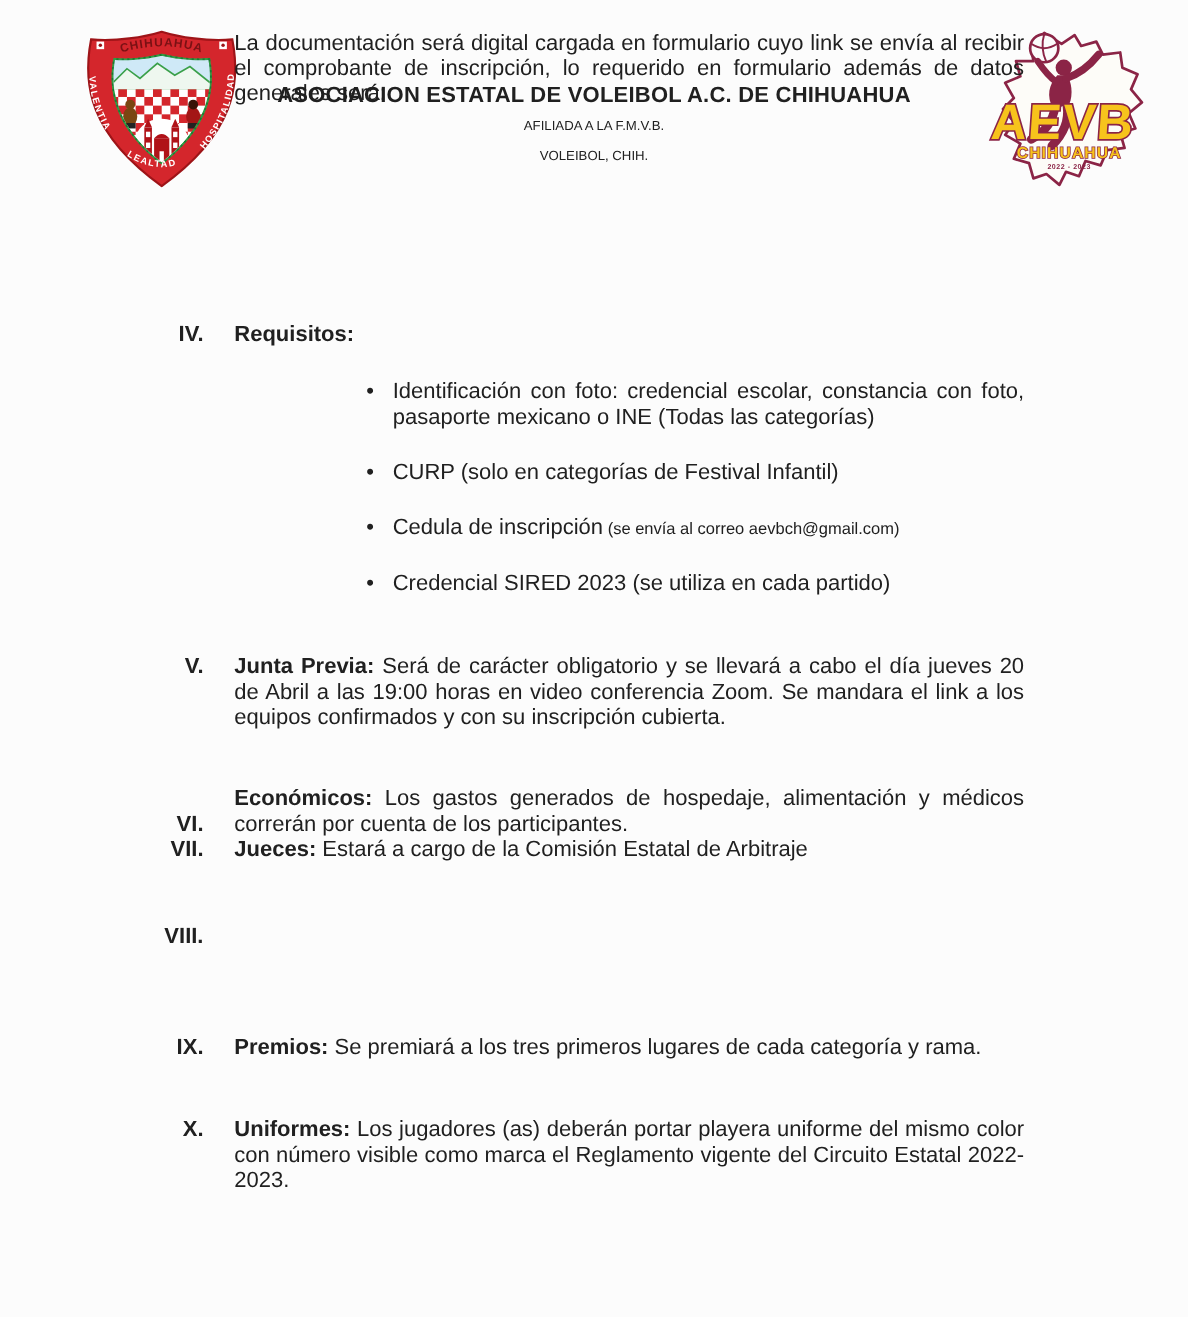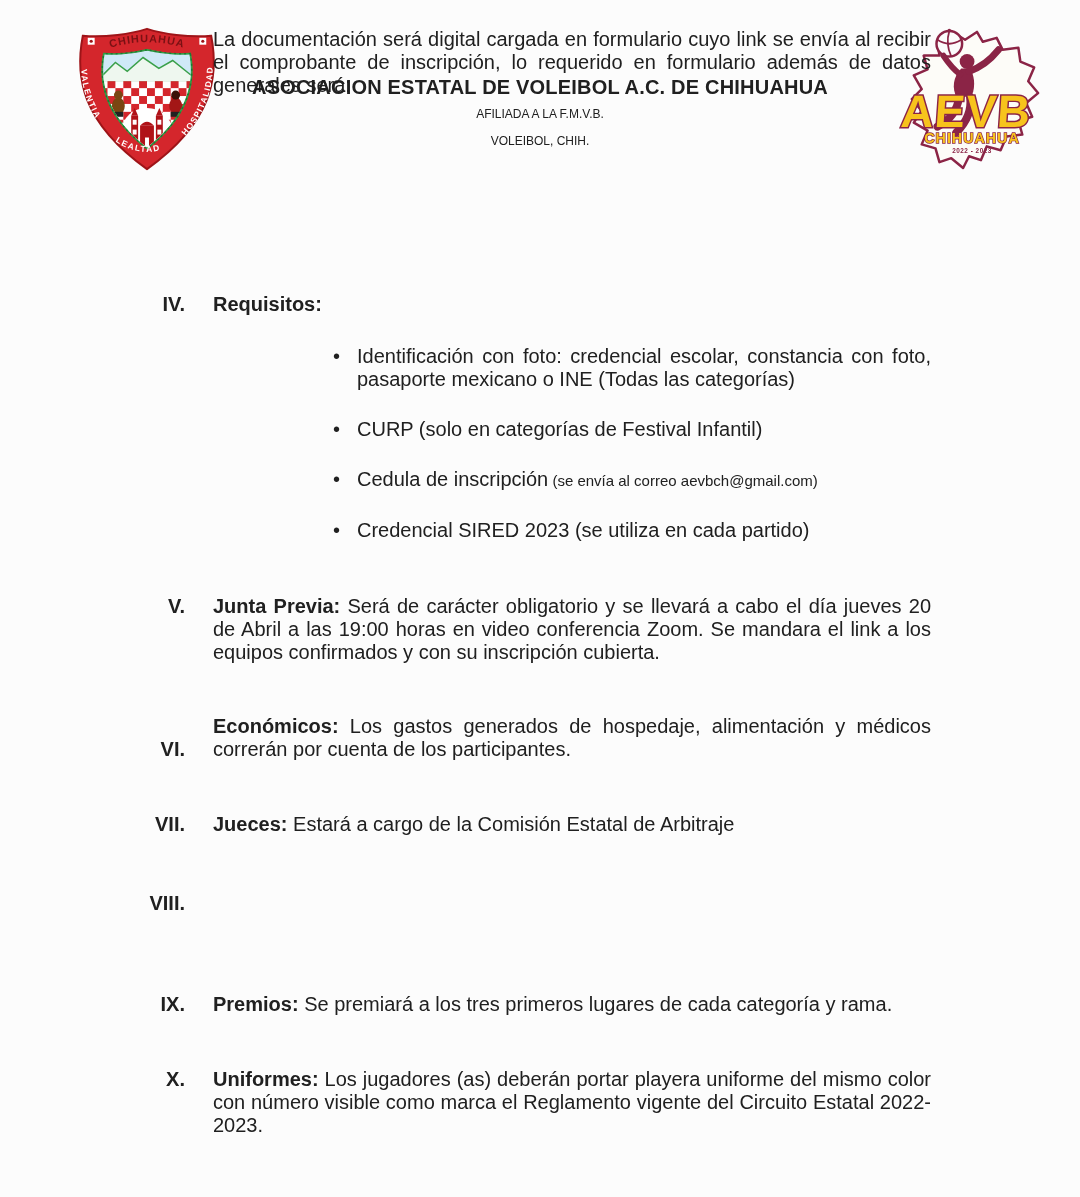--- a/index.html
+++ b/index.html
@@ -30,21 +30,21 @@
   .mt-head{margin-top:196px;}
   .mt-intro{margin-top:28px;}
   .mt-bullets{margin-top:29px;}
   .bullet{display:flex;align-items:flex-start;}
   .bullet + .bullet{margin-top:27px;}
   .dot{margin-left:120px;width:24px;flex:none;}
   .btext{width:574px;}
   .note{font-size:15px;}
   .mt-v{margin-top:53px;}
   .mt-vi{margin-top:51px;align-items:flex-end;}
-  .mt-vii{margin-top:52px;align-items:center;}
+  .mt-vii{align-items:center;}
   .mt-viii{margin-top:56px;}
   .mt-ix{margin-top:78px;}
   .mt-x{margin-top:52px;}
   svg text{font-family:"Liberation Sans","DejaVu Sans",sans-serif;}
 </style>
 </head>
 <body>
 
 <div class="page">
 

